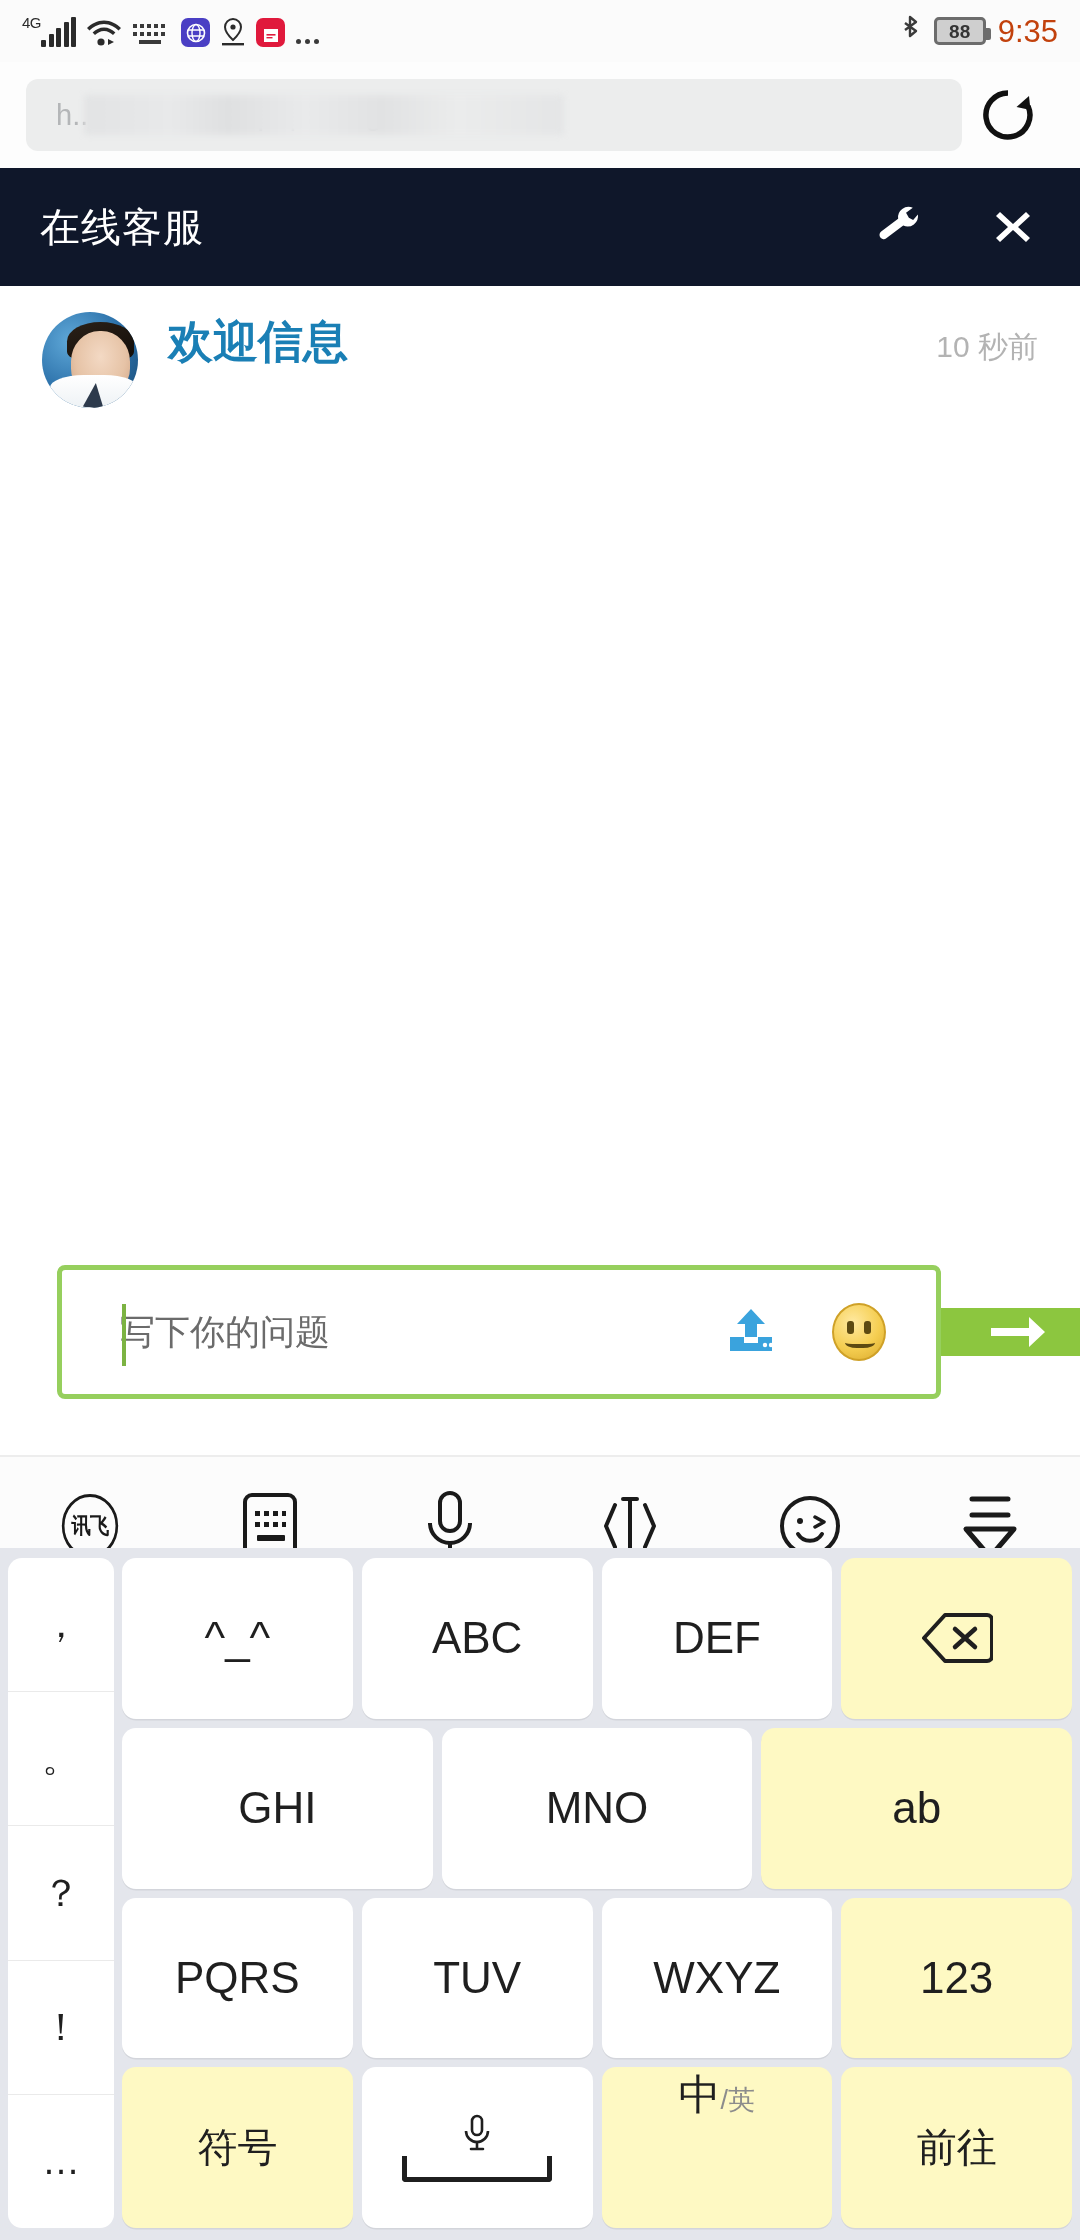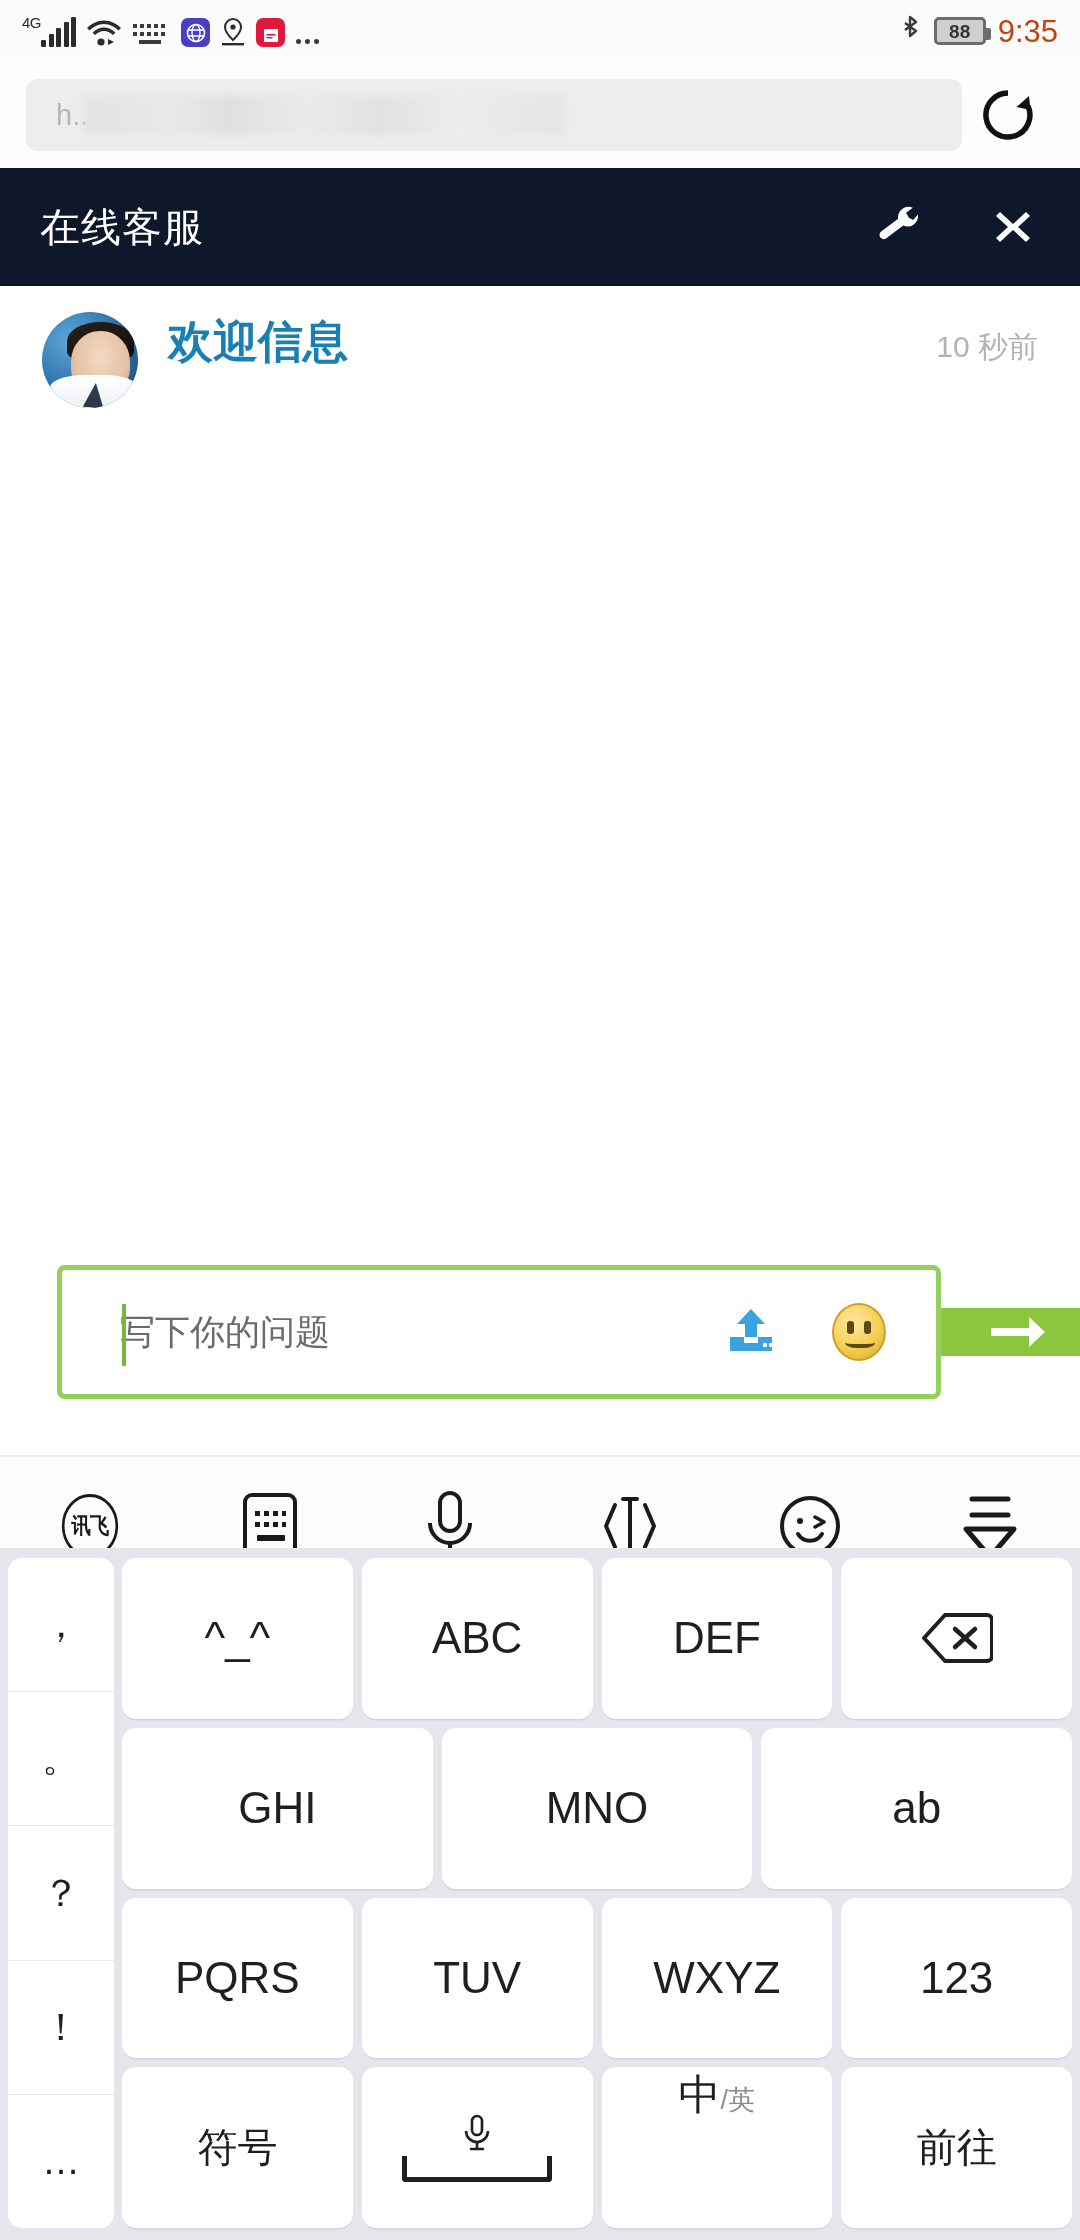--- a/index.html
+++ b/index.html
@@ -180,21 +180,21 @@
   }
   .punct-key:last-child { border-bottom:none; }
   .kb-main { flex:1; display:flex; flex-direction:column; gap:9px; }
   .kb-row { flex:1; display:flex; gap:9px; }
   .key {
     flex:1; background:#ffffff; border-radius:14px;
     display:flex; align-items:center; justify-content:center;
     font-size:44px; color:#1f1f1f;
     box-shadow:0 1.5px 0 rgba(0,0,0,.07);
   }
-  .key.fn { background:#ffffff; }
+  .key.fn { background:#fef9c3; }
   .key.cjk { font-size:40px; }
   .key.zh-en { display:flex; align-items:baseline; justify-content:center; }
   .key.zh-en b { font-size:42px; font-weight:normal; color:#1f1f1f; }
   .key.zh-en s { text-decoration:none; font-size:27px; color:#8c8c8c; }
   .key .kb-ico { display:flex; align-items:center; justify-content:center; }
   .space-inner { display:flex; flex-direction:column; align-items:center; gap:4px; }
   .space-bar-line {
     width:150px; height:26px; border:5px solid #1f1f1f;
     border-top:none; border-radius:0 0 4px 4px;
   }

